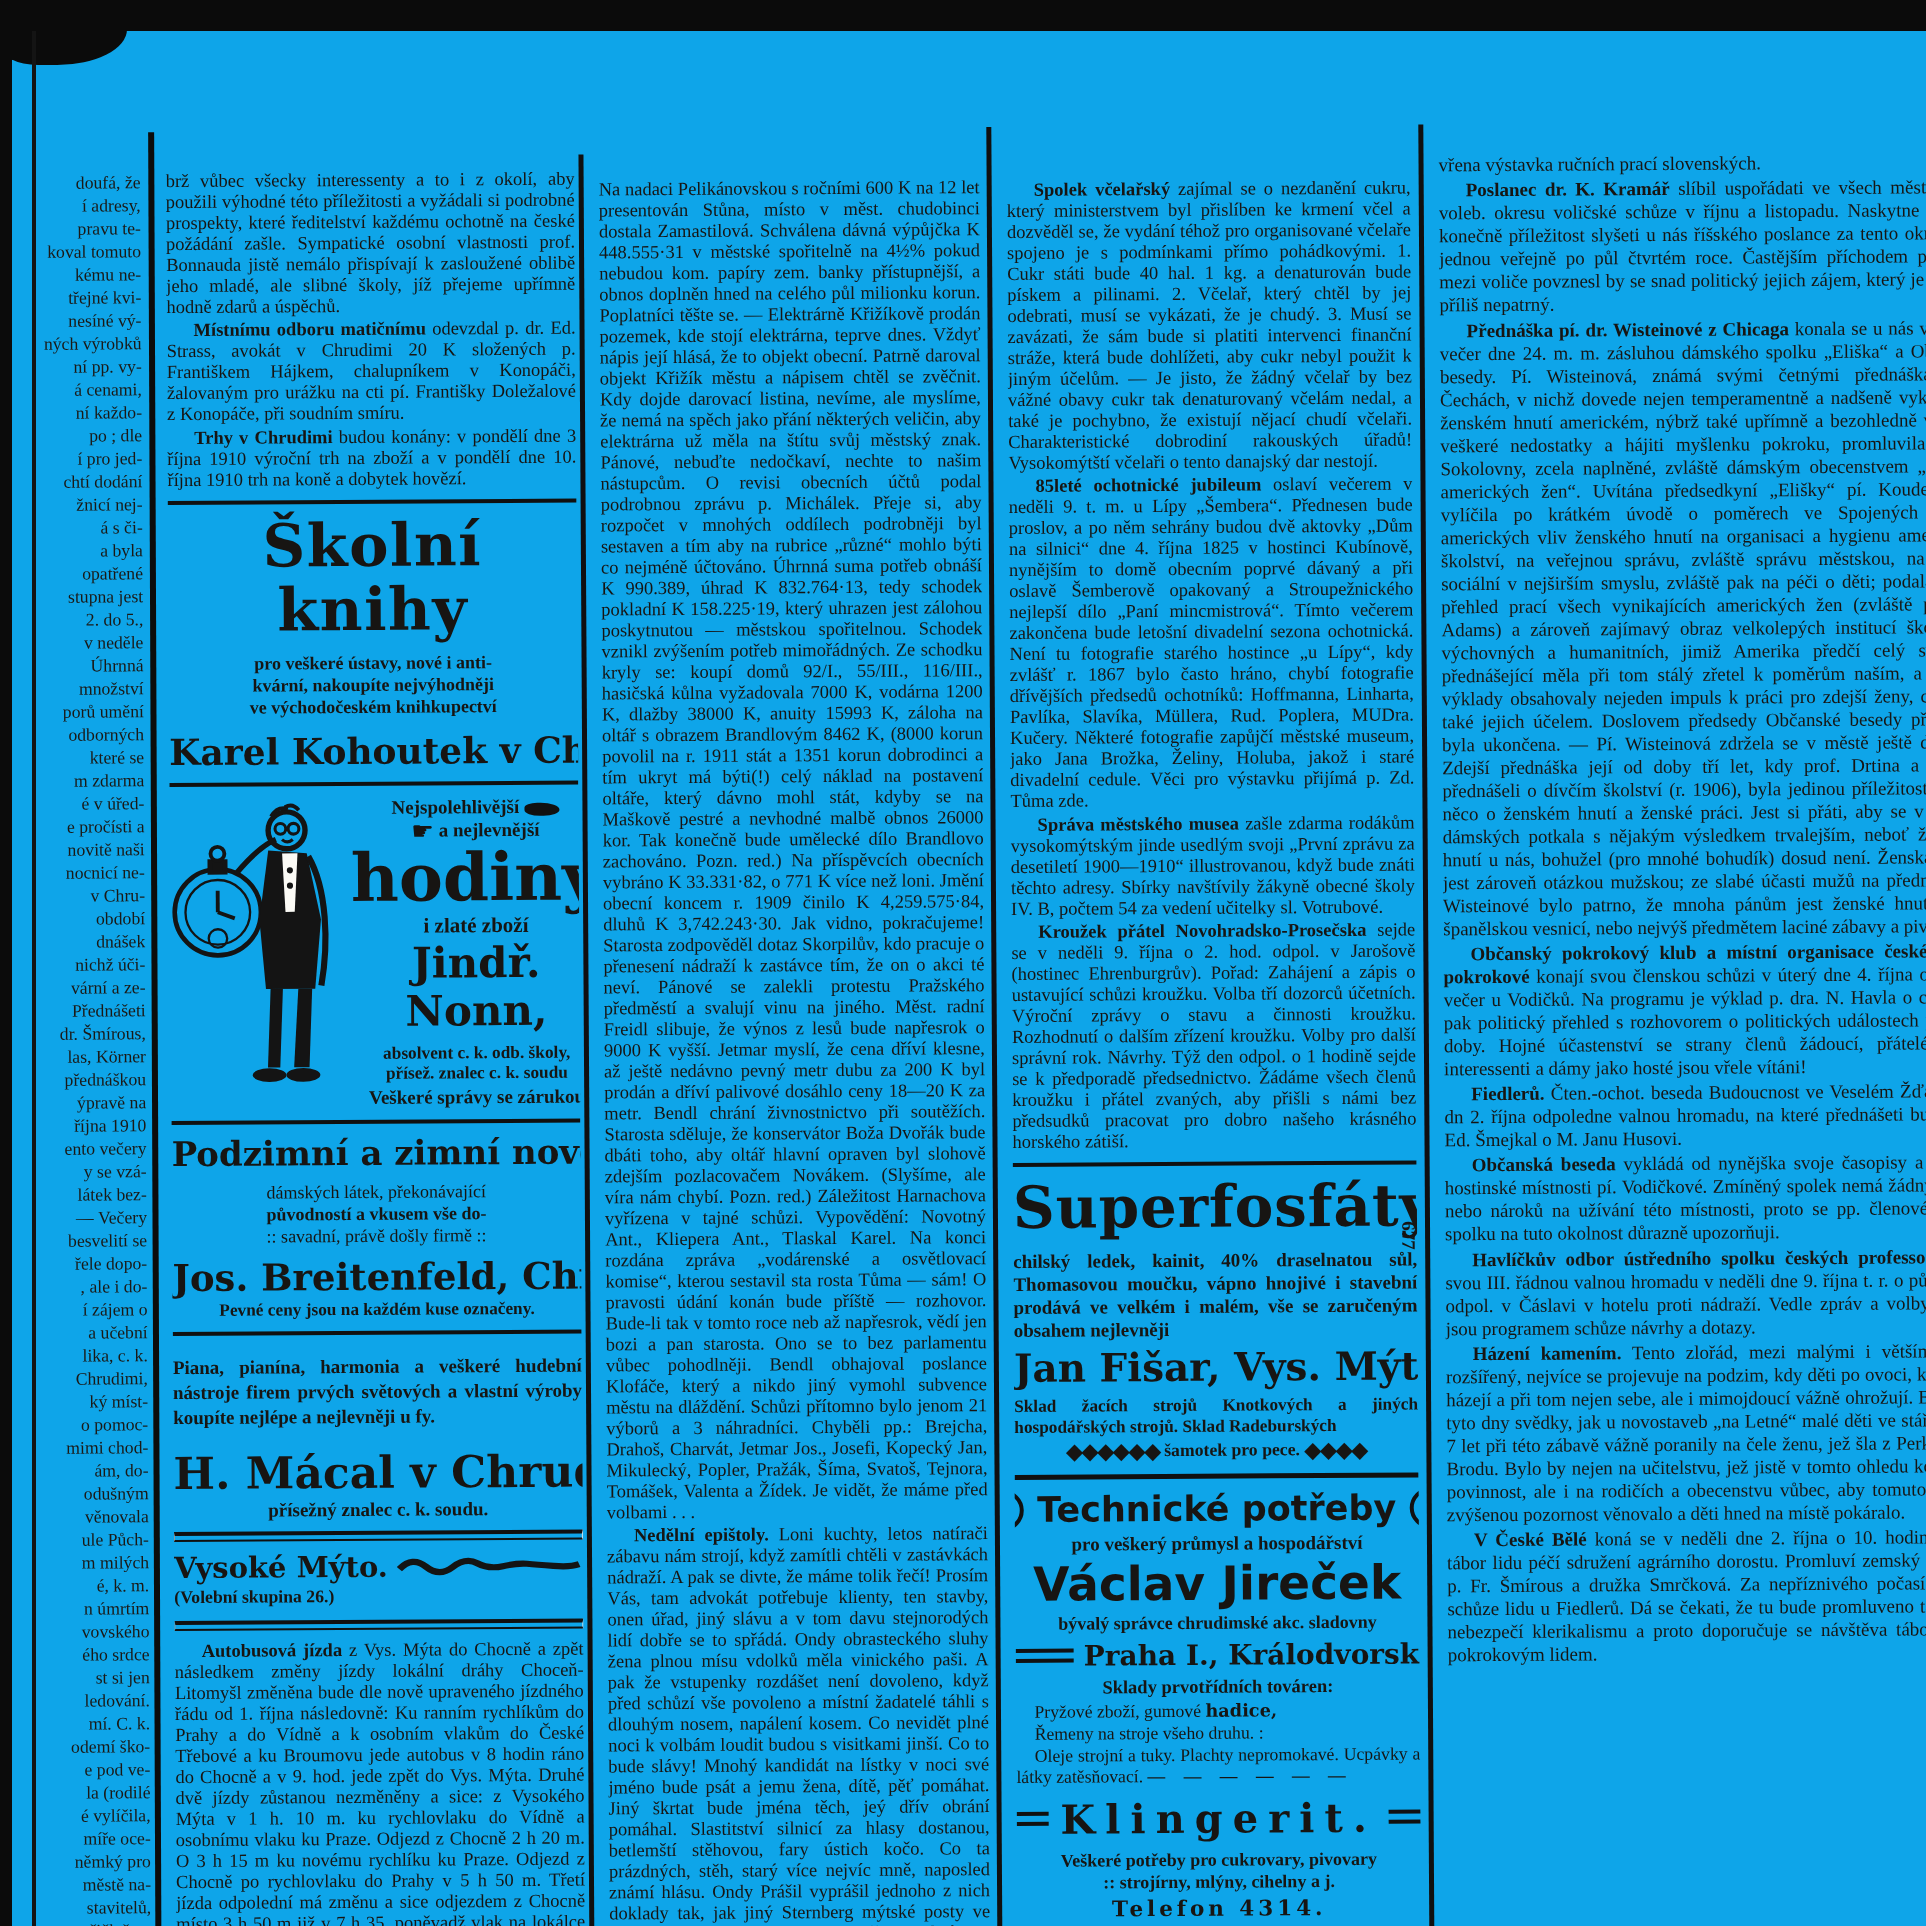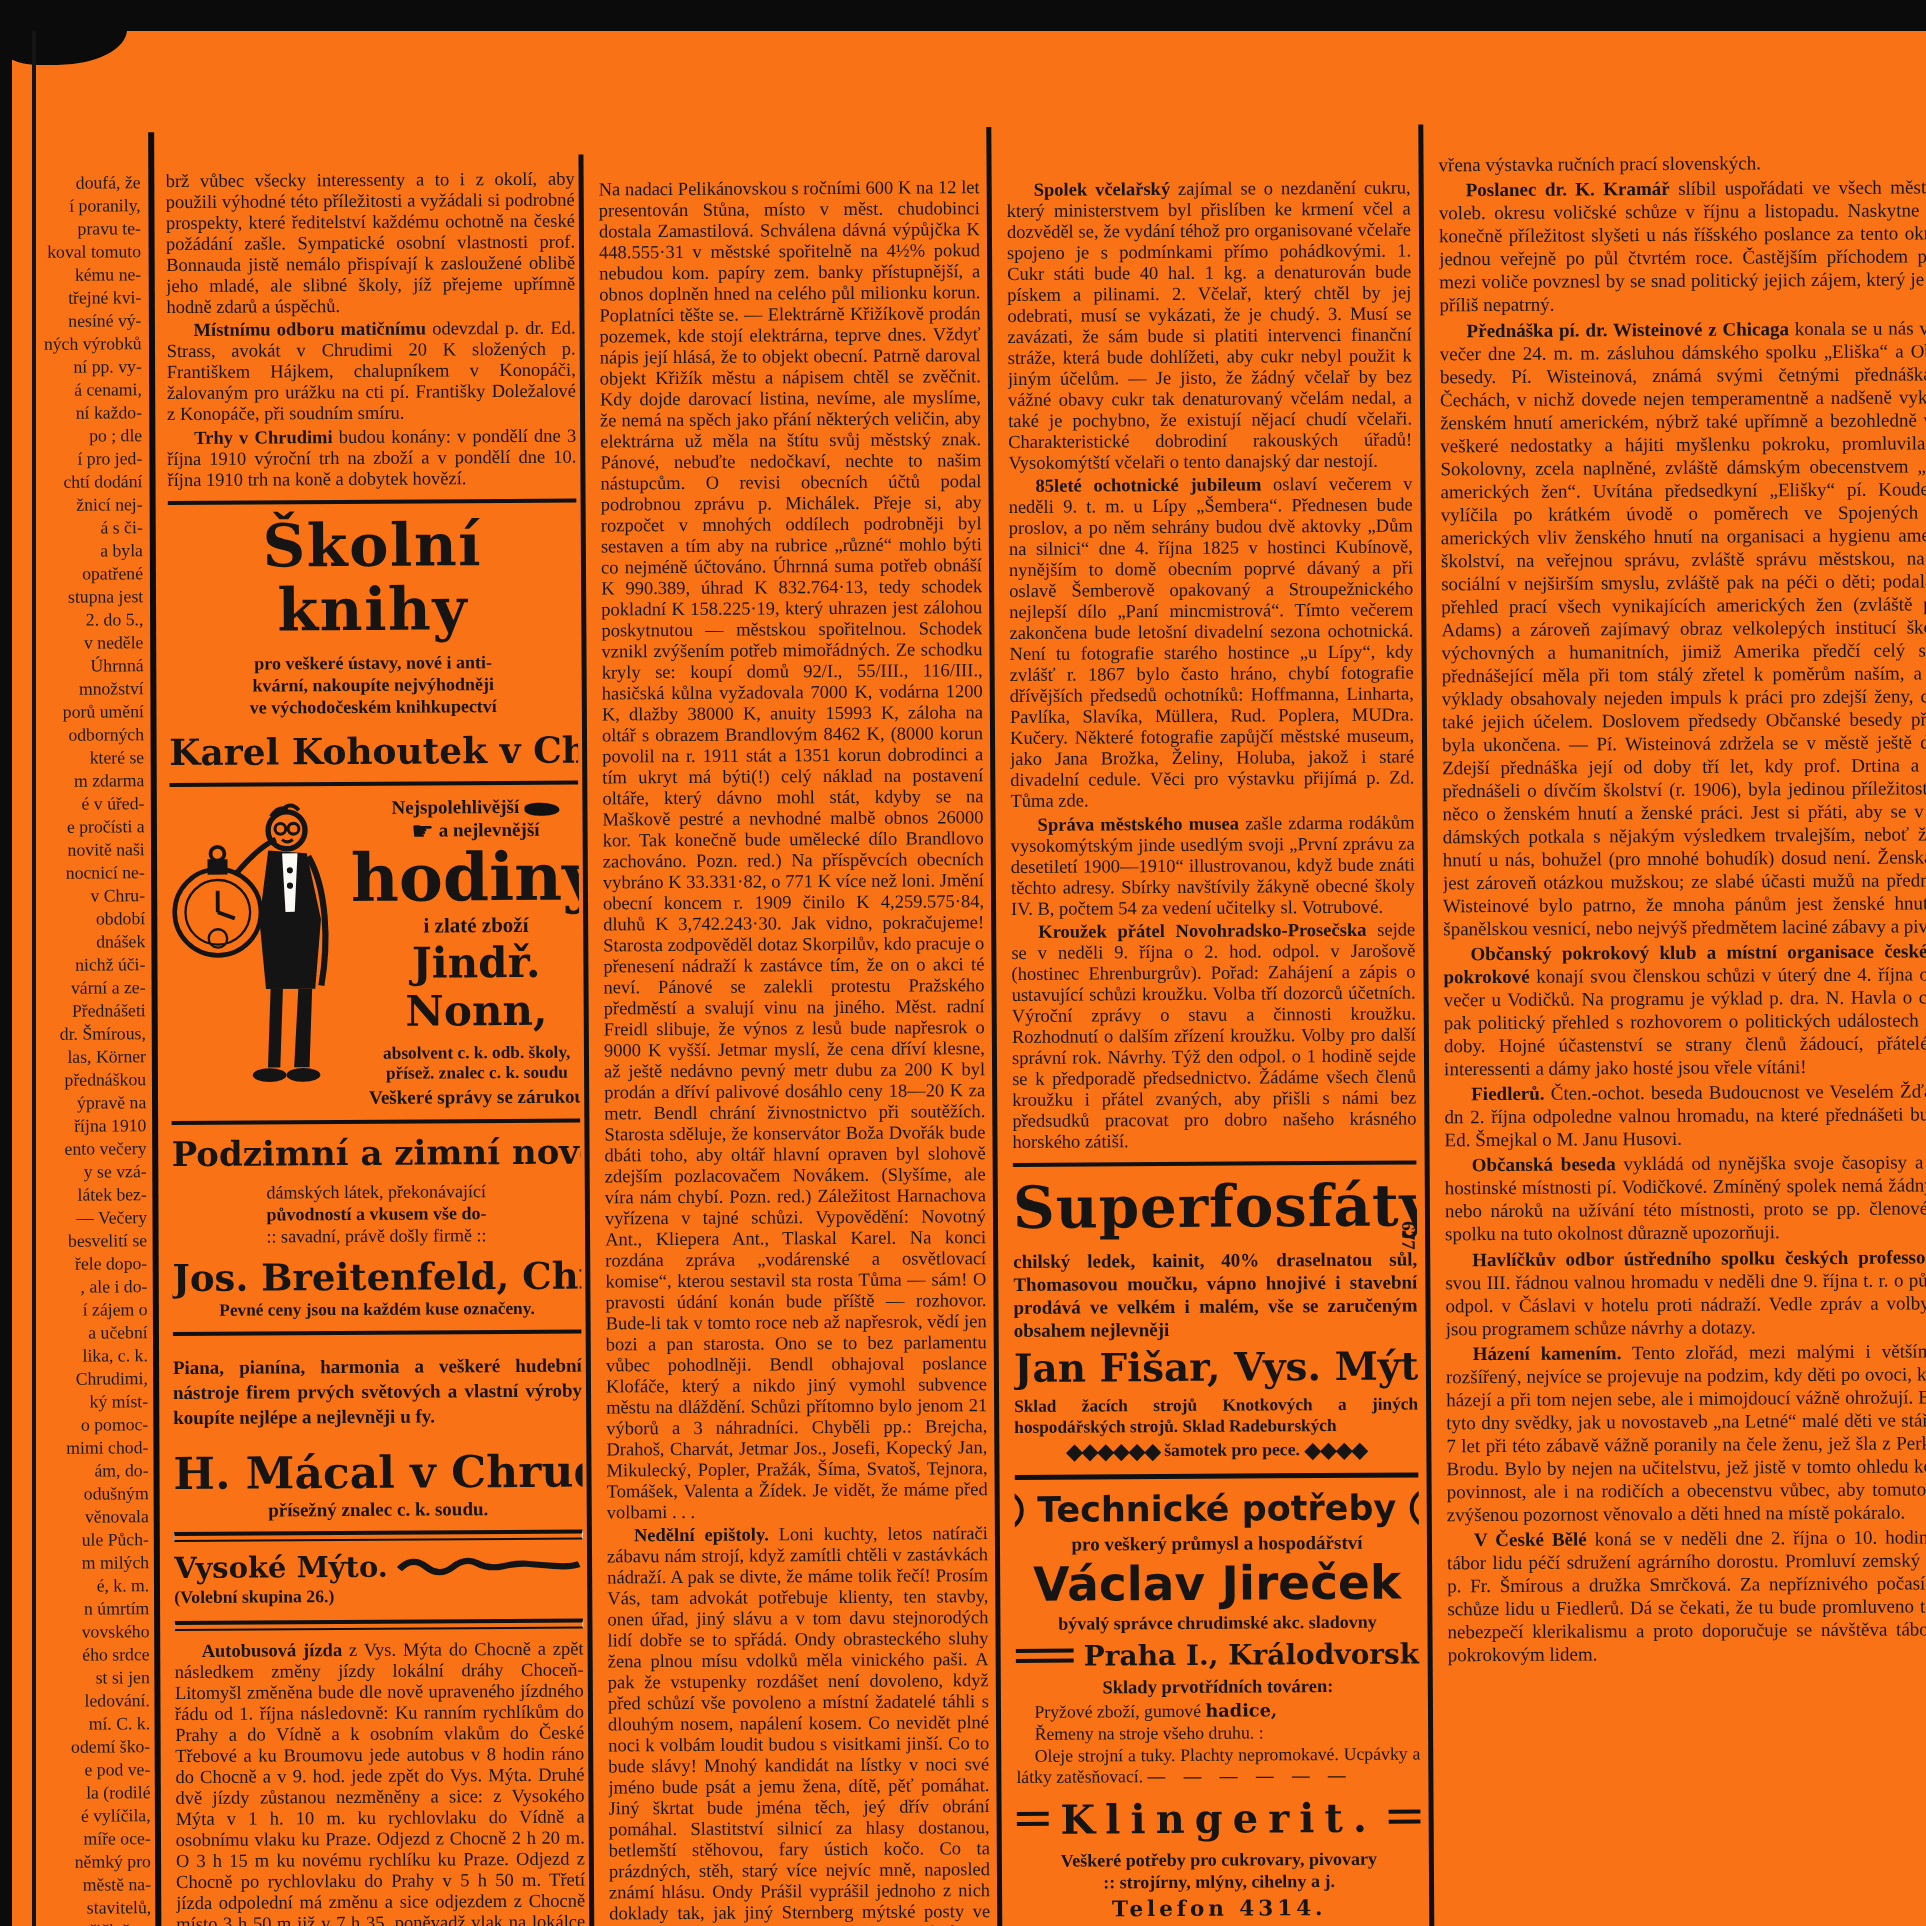--- a/index.html
+++ b/index.html
@@ -1,18 +1,18 @@
 <!DOCTYPE html>
 <html style="font-size:6.2px"><head>
 <meta charset="utf-8">
 <style>
   html,body{margin:0;padding:0;}
   body{width:2026px;height:2824px;background:#dedbd4;overflow:hidden;
        font-family:"Liberation Serif","DejaVu Serif",serif;color:#171513;}
-  #paper{position:absolute;inset:0;background:#f97316;overflow:hidden;}
+  #paper{position:absolute;inset:0;background:#0ea5e9;overflow:hidden;}
   
   .bar-top{position:absolute;left:0;top:0;width:2026px;height:31px;background:#0b0b0b;}
   .blob-tl{position:absolute;left:0;top:0;width:127px;height:65px;background:#0b0b0b;border-radius:0 0 55% 30%;}
   .bar-left{position:absolute;left:0;top:0;width:11.6px;height:2824px;background:#0b0b0b;}
   .edge-line{position:absolute;left:32px;top:31px;width:3.5px;height:2793px;background:#141414;}
   .torn-line{position:absolute;left:153px;top:127px;width:6.2px;height:2697px;background:#0c0c0c;transform:rotate(.12deg);}
   #sheet{position:absolute;inset:0;transform:rotate(-.35deg);transform-origin:1002px 1387px;}
   
   .vrule{position:absolute;width:5px;background:#101010;}
   #vr1{left:586px;top:152px;height:2489px;}
@@ -111,21 +111,21 @@
   <div class="edge-line"></div>
 
   <div id="sheet">
     <div class="torn-line"></div>
     <div class="vrule" id="vr1"></div>
     <div class="vrule" id="vr2"></div>
     <div class="vrule" id="vr3"></div>
 
     <div class="col" id="torn-col">
         <span class="frag">doufá, že</span>
-        <span class="frag">í poranily,</span>
+        <span class="frag">í adresy,</span>
         <span class="frag">pravu te-</span>
         <span class="frag">koval tomuto</span>
         <span class="frag">kému ne-</span>
         <span class="frag">třejné kvi-</span>
         <span class="frag">nesíné vý-</span>
         <span class="frag">ných výrobků</span>
         <span class="frag">ní pp. vy-</span>
         <span class="frag">á cenami,</span>
         <span class="frag">ní každo-</span>
         <span class="frag">po ; dle</span>

